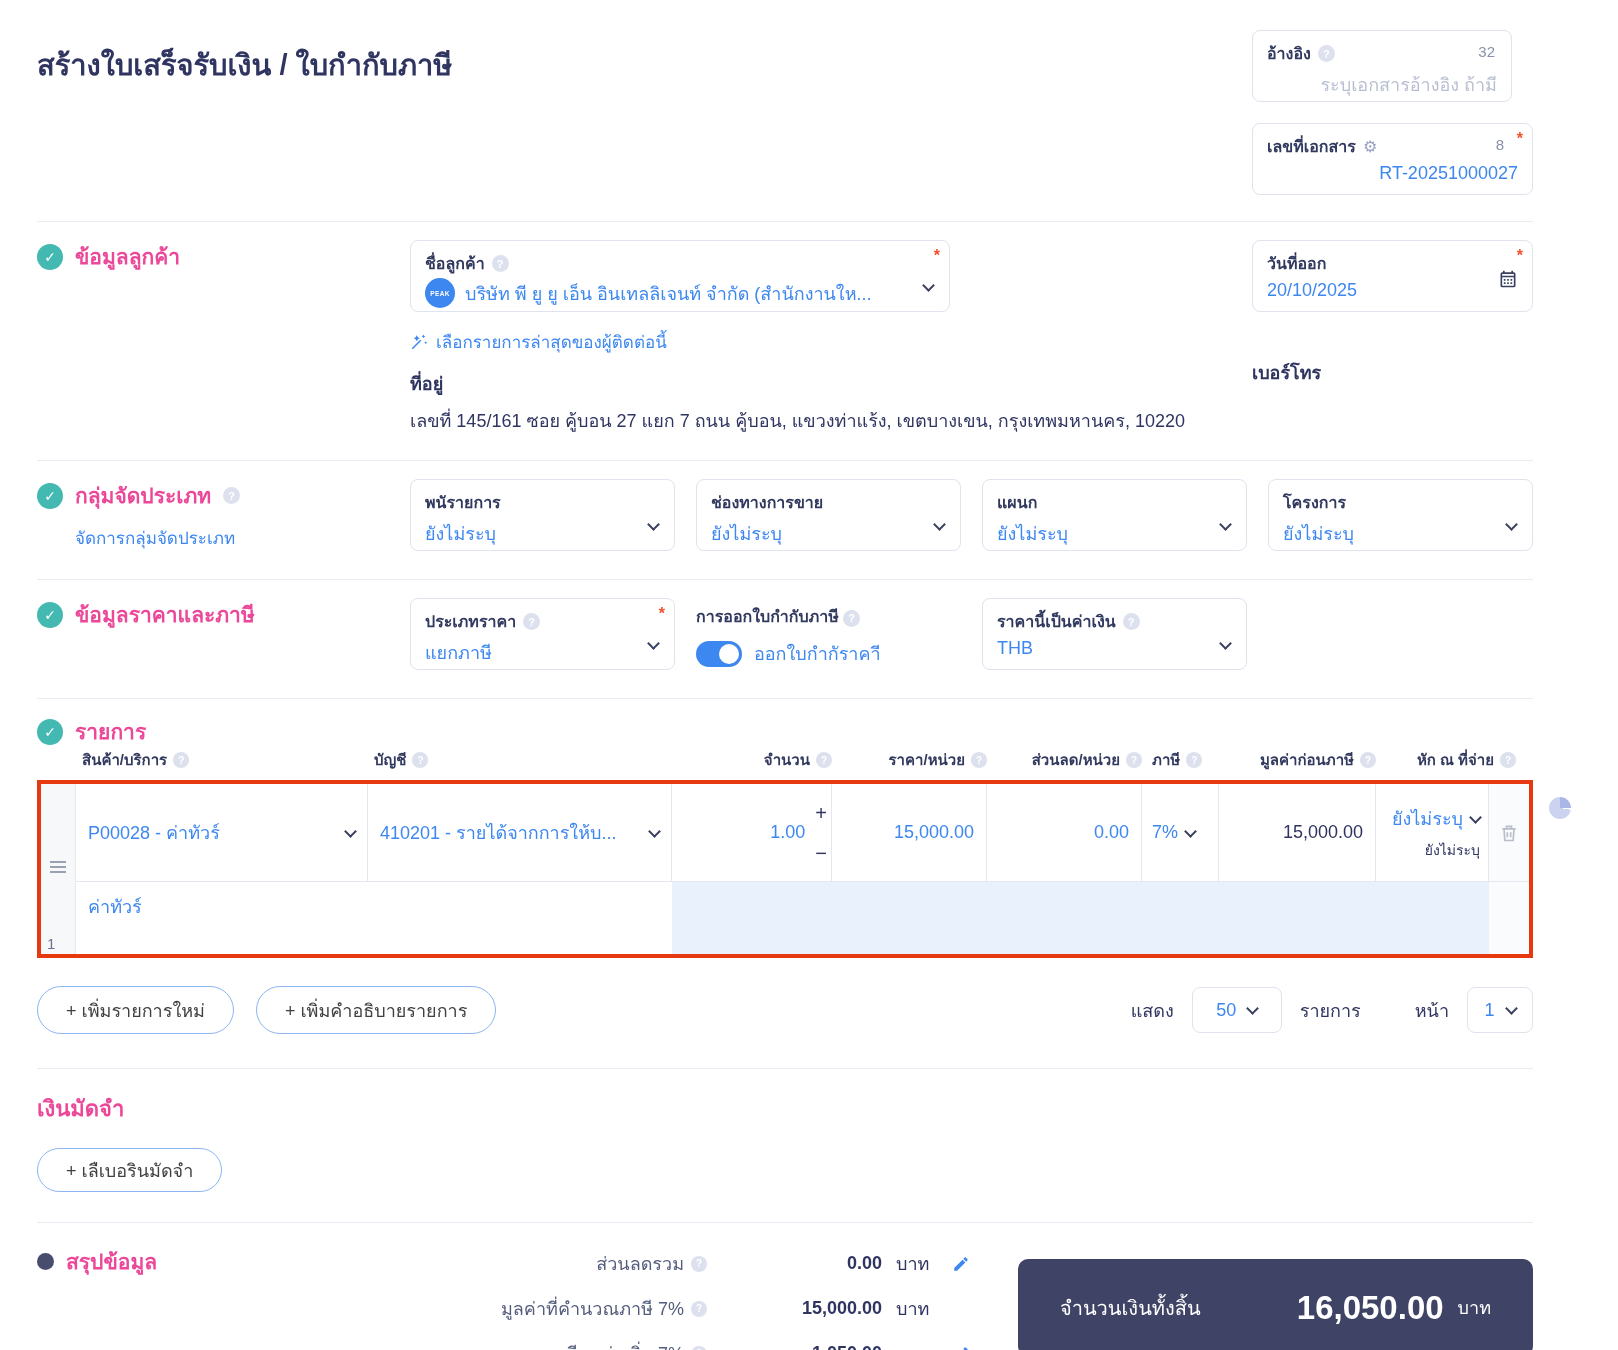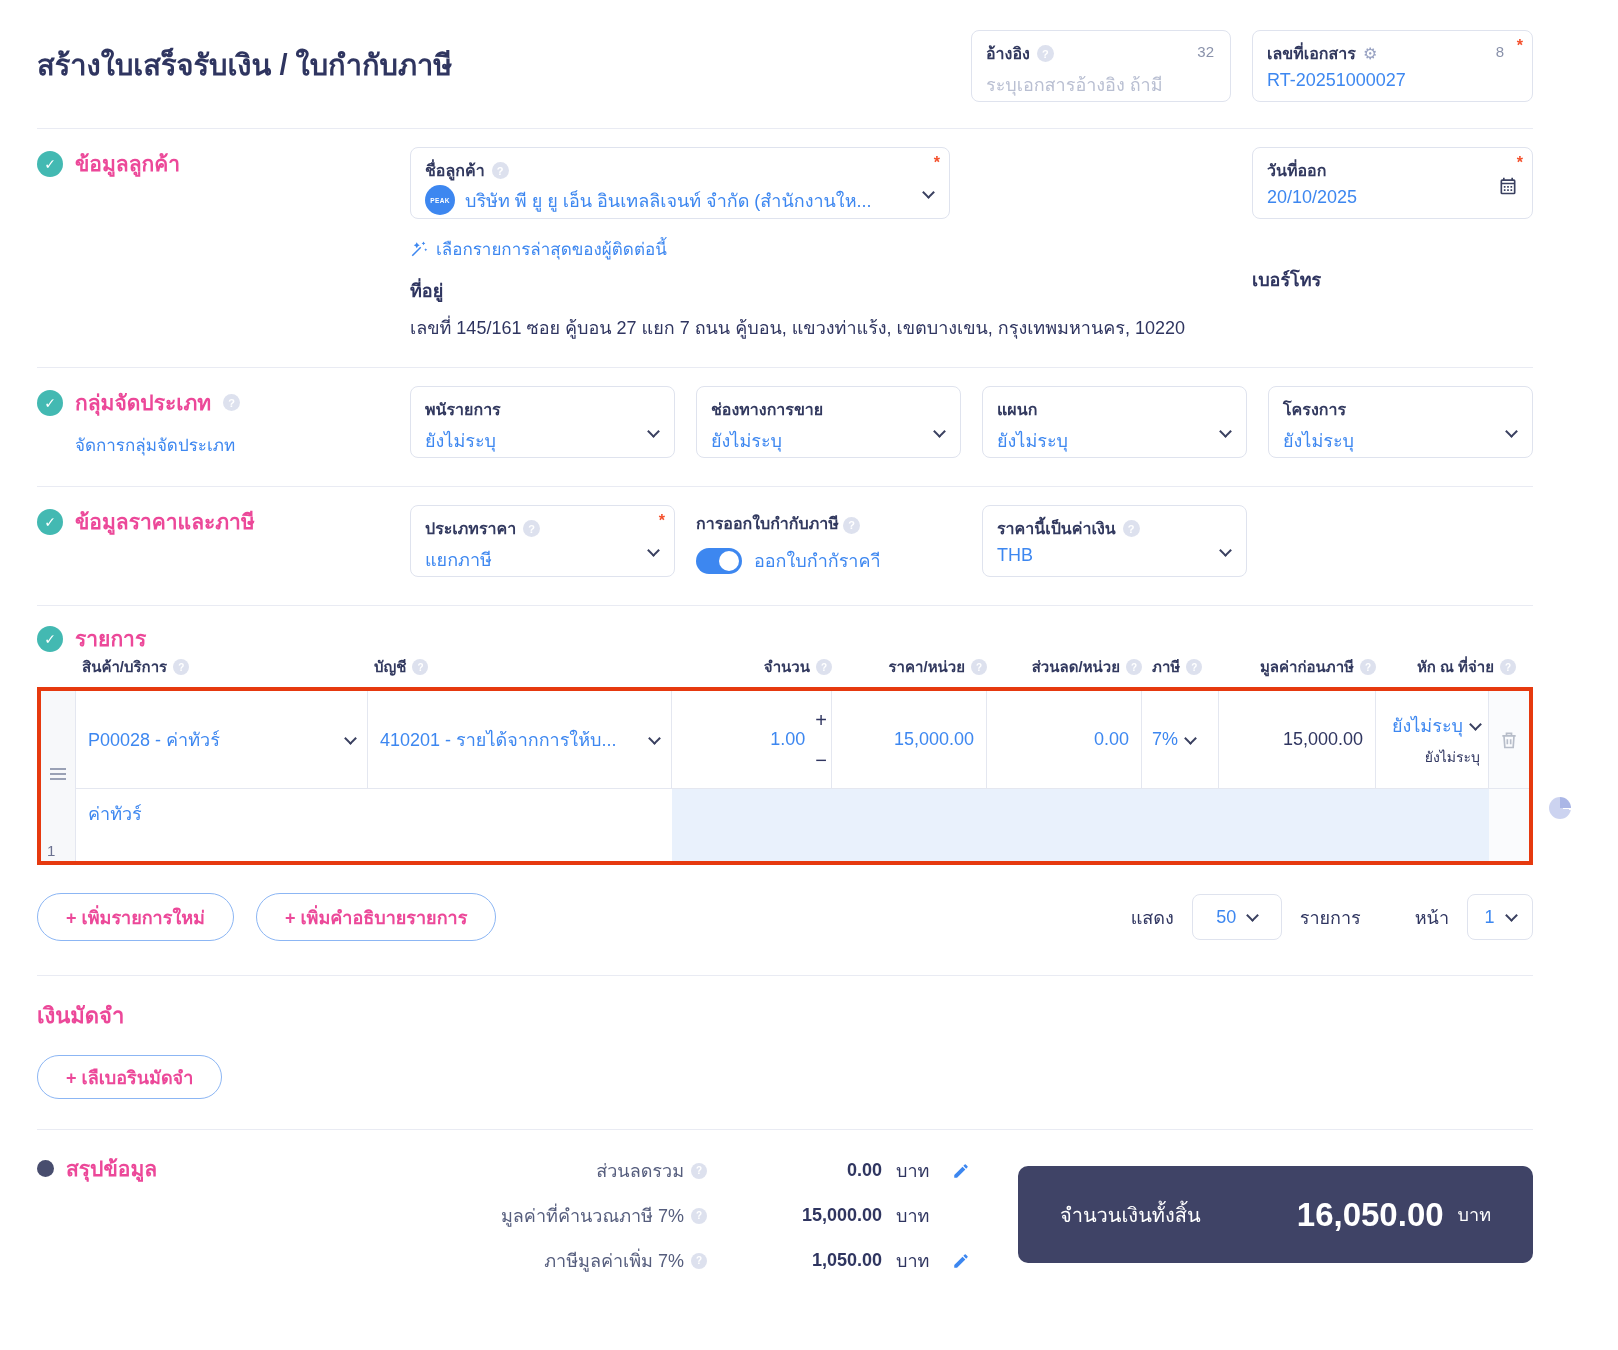--- a/index.html
+++ b/index.html
@@ -1,23 +1,23 @@
 <!DOCTYPE html>
 <html><head>
 <meta charset="utf-8">
 <style>
   * { margin:0; padding:0; box-sizing:border-box; }
   body { background:#fff; font-family:"Liberation Sans","DejaVu Sans",sans-serif; color:#2f3560; }
   .page { width:1618px; height:1350px; background:#fff; position:relative; padding:30px 85px 0 37px; overflow:hidden; }
   .hr { border-top:1px solid #e9ebf3; }
 
   
-  .topbar { display:flex; justify-content:space-between; align-items:flex-start; }
+  .topbar { display:flex; justify-content:space-between; align-items:flex-start;text-align:right; }
   .title { font-size:29px; font-weight:bold; color:#2f3560; margin-top:12px; }
-  .top-fields { display:flex; gap:21px; }
+  .top-fields { display:flex; gap:21px;flex-direction:column; }
 
   .fbox { position:relative; border:1px solid #dfe3ee; border-radius:8px; background:#fff; padding:10px 14px; height:72px; }
   .fbox .lblrow { display:flex; align-items:center; gap:7px; }
   .lbl { font-size:16px; font-weight:bold; color:#32395f; white-space:nowrap; }
   .val { font-size:18px; color:#3d87f0; margin-top:4px; white-space:nowrap; overflow:hidden; }
   .muted-val { font-size:18px; color:#b9bfd2; margin-top:4px; white-space:nowrap; }
   .counter { position:absolute; top:12px; right:16px; font-size:15px; color:#8a92ab; }
   .counter.shift { right:28px; }
   .req { position:absolute; top:6px; right:9px; color:#f4502c; font-size:16px; font-weight:bold; }
 
@@ -87,22 +87,22 @@
   .stepper span { cursor:default; }
   .wht-sub { font-size:14px; color:#2f3560; margin-top:6px; }
   .desc-cell { width:596px; display:flex; align-items:flex-start; padding:10px 12px; font-size:18px; }
   .blue-strip { width:817px; background:#e9f1fc; }
   .trash-bottom { flex:1; background:#fafbfd; }
   .pie-widget { position:absolute; right:47px; top:797px; width:22px; height:22px; border-radius:50%;
                 background:conic-gradient(#aab6e6 0deg 88deg, #fff 88deg 100deg, #ccd3f0 100deg 360deg); }
 
   
   .actions { display:flex; align-items:center; margin-top:28px; }
-  .pill { height:48px; border:1.5px solid #8cb6f4; border-radius:24px; color:#ec4899; font-size:18px;
-          display:inline-flex; align-items:center; padding:0 28px; background:#fff; white-space:nowrap;font-weight:bold; }
+  .pill { height:48px; border:1.5px solid #8cb6f4; border-radius:24px; color:#404040; font-size:18px;
+          display:inline-flex; align-items:center; padding:0 28px; background:#fff; white-space:nowrap; }
   .pill + .pill { margin-left:22px; }
   .pager { margin-left:auto; display:flex; align-items:center; gap:18px; font-size:18px; color:#2f3560; }
   .selbox { border:1px solid #dfe3ee; border-radius:8px; height:46px; display:flex; align-items:center;
             justify-content:center; padding:0 14px; gap:4px; }
   .selbox .blue { font-size:18px; }
 
   
   .sum-rows { width:560px; display:flex; flex-direction:column; gap:16px; margin-top:4px; }
   .srow { display:flex; align-items:center; font-size:18px; }
   .s-label { flex:1; text-align:right; color:#555d7d; display:flex; justify-content:flex-end; align-items:center; gap:7px; }

